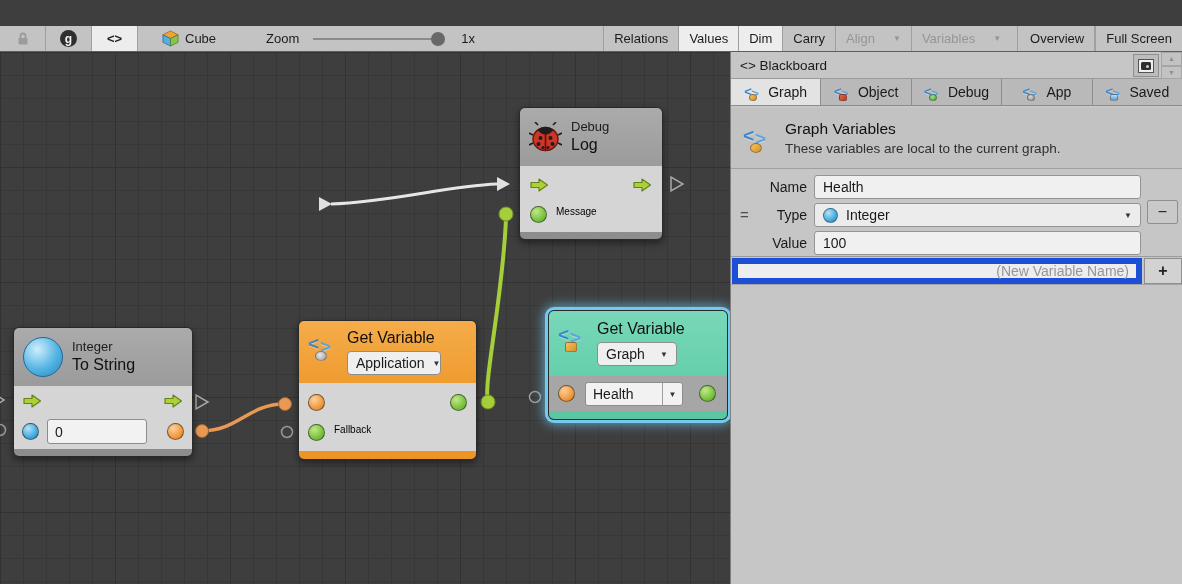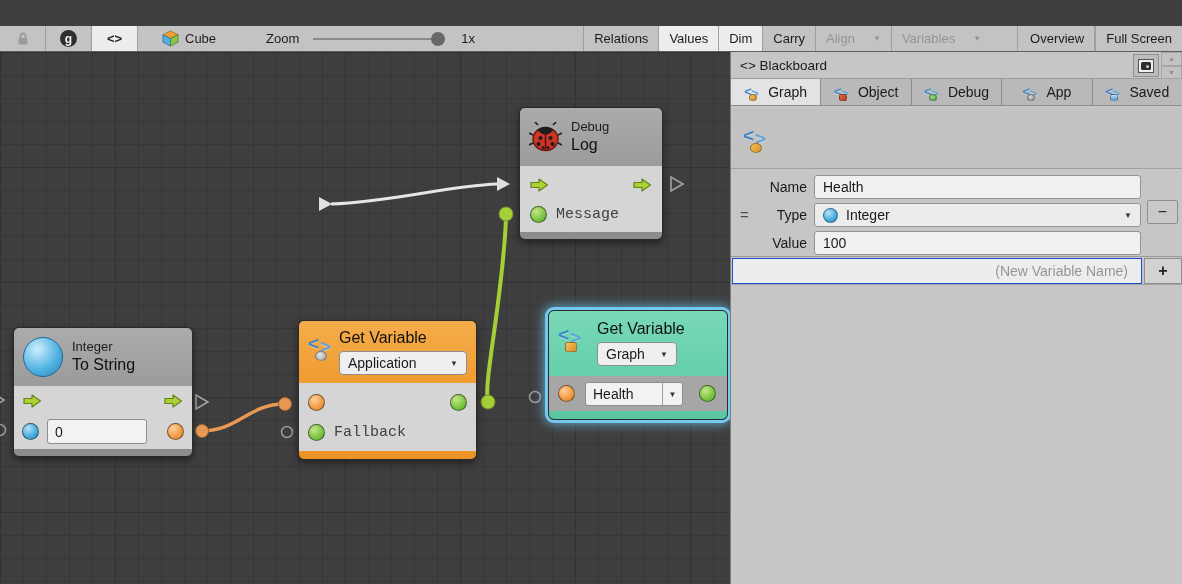--- a/index.html
+++ b/index.html
@@ -20,21 +20,21 @@
   .tb-btn.disabled { color:#959595;gap:13px; }
   .g-circle { width:17px; height:17px; border-radius:50%; background:#2f2f2f; color:#f4f4f4; font-size:12px; font-weight:bold; display:flex; align-items:center; justify-content:center; line-height:1; }
   .code-label { font-size:13px; font-weight:bold; color:#222; }
   .cube-group { display:flex; align-items:center; gap:6px; margin-left:24px; }
   .zoom-group { display:flex; align-items:center; margin-left:50px; }
   .zoom-track { position:relative; width:128px; height:2px; background:#8a8a8a; margin-left:14px; }
   .zoom-knob { position:absolute; right:-4px; top:-6px; width:14px; height:14px; border-radius:50%; background:#686868; }
   .zoom-val { margin-left:20px; }
   .tb-right { margin-left:auto; display:flex; }
   .tb-right .tb-btn { border-left:1px solid #9f9f9f; border-right:none; }
-  .gap-before { margin-left:26px; border-right:1px solid #9f9f9f !important;padding-left:12px; }
+  .gap-before { margin-left:6px; border-right:1px solid #9f9f9f !important;padding-left:12px; }
   .dd-caret { font-size:8px; margin-left:5px; color:inherit; }
 
   
   .canvas { position:absolute; left:0; top:52px; width:730px; height:532px; background-color:#3e3e3e;
     background-image:
       linear-gradient(to right,#323232 1px,transparent 1px),
       linear-gradient(to bottom,#323232 1px,transparent 1px),
       linear-gradient(to right,#373737 1px,transparent 1px),
       linear-gradient(to bottom,#373737 1px,transparent 1px);
     background-size:115px 115px,115px 115px,23px 23px,23px 23px;
@@ -57,21 +57,21 @@
   .foot-teal { background:#5ac7a2; }
   .n-body { position:relative; background:#d5d5d5; }
   .n-body.dim { background:#a6a6a6; }
   .n-foot { height:8px; }
 
   .cport { position:absolute; width:17px; height:17px; border-radius:50%; border:1px solid rgba(25,25,25,.55); }
   .cport.green { background:radial-gradient(circle at 35% 30%, #c3e788, #79c340 60%, #5ea32c); }
   .cport.orange { background:radial-gradient(circle at 35% 30%, #ffd09a, #f09a42 60%, #d47d22); }
   .cport.blue { background:radial-gradient(circle at 35% 30%, #b5e2f8, #45aade 60%, #2a86b8); }
   .aport { position:absolute; width:19px; height:14px; }
-  .port-label { position:absolute; font-size:15px; color:#404040;font-family:Liberation Mono, monospace; }
+  .port-label { position:absolute; font-size:10px; color:#000000; }
 
   .mini-field { position:absolute; background:#f2f2f2; border:1px solid #8d8d8d; border-radius:3px; font-size:14px; color:#1a1a1a; display:flex; align-items:center; padding:0 7px; }
   .mini-dd { position:absolute; background:#efefef; border:1px solid #8d8d8d; border-radius:4px; font-size:14px; color:#1a1a1a; display:flex; align-items:center; padding:0 8px; gap:8px; }
   .mini-dd .dd-caret { margin-left:auto; font-size:8px; color:#333; }
   .dd-split { display:flex; align-items:center; padding:0; }
   .dd-split .dd-main { flex:1; padding:0 7px; }
   .dd-split .dd-arrow { width:20px; align-self:stretch; border-left:1px solid #9e9e9e; display:flex; align-items:center; justify-content:center; font-size:8px; color:#333; }
 
   .vsicon { position:relative; display:inline-block; width:30px; height:26px; }
   .vsicon .chev { position:absolute; font-weight:bold; color:#3f86c9; text-shadow:0 1px 0 rgba(255,255,255,.35); }
@@ -98,21 +98,21 @@
   .var-group { position:relative; height:88px; border-bottom:1px solid #9b9b9b; background:#c6c6c6; padding-top:6px; }
   .var-row { position:relative; height:25px; margin-bottom:3px; }
   .var-label { position:absolute; left:0; width:76px; text-align:right; top:4px; font-size:14px; color:#1a1a1a; }
   .var-input { position:absolute; left:83px; width:327px; height:24px; background:#f0f0f0; border:1px solid #949494; border-radius:3px; font-size:14px; display:flex; align-items:center; padding:0 8px; }
   .var-type { background:#ececec; gap:8px; }
   .var-type .dd-caret { margin-left:auto; color:#333; }
   .type-dot { width:15px; height:15px; border-radius:50%; background:radial-gradient(circle at 35% 30%, #b5e2f8, #45aade 60%, #2a86b8); border:1px solid rgba(25,25,25,.4); }
   .drag-handle { position:absolute; left:9px; top:37px; font-size:15px; color:#4e4e4e; }
   .minus-btn { position:absolute; left:416px; top:31px; width:31px; height:24px; background:#c9c9c9; border:1px solid #8f8f8f; border-radius:2px; display:flex; align-items:center; justify-content:center; font-size:16px; color:#222; }
   .newvar-row { position:relative; height:28px; border-bottom:1px solid #a4a4a4; }
-  .newvar-input { position:absolute; left:1px; top:1px; width:410px; height:26px; background:#ededed; border:1px solid #1d4ed8; display:flex; align-items:center; justify-content:flex-end; padding:0 13px; color:#969696; font-size:14px; }
+  .newvar-input { position:absolute; left:1px; top:1px; width:410px; height:26px; background:#ededed; border:6px solid #1d4ed8; display:flex; align-items:center; justify-content:flex-end; padding:0 7px; color:#969696; font-size:14px; }
   .plus-btn { position:absolute; left:413px; top:1px; width:38px; height:26px; background:#d2d2d2; border:1px solid #8f8f8f; display:flex; align-items:center; justify-content:center; font-size:16px; font-weight:bold; color:#222; }
 </style>
 </head>
 <body>
 
 <div class="app">
 
   <div class="tabstrip">
     <div class="doc-tab">
       <svg width="16" height="14" viewBox="0 0 16 14">
@@ -256,21 +256,21 @@
 
     <div class="node" style="left:298px;top:268px;width:179px;">
       <div class="n-head head-orange" style="height:62px;align-items:flex-start;padding-top:7px;">
         <span class="vsicon" style="margin-top:5px;">
           <span class="chev l">&lt;</span>
             <span class="chev r">&gt;</span>
           <span class="badge" style="background:radial-gradient(circle at 40% 35%, #e8e8e8, #9a9a9a);border-radius:50%;"></span>
         </span>
         <div style="display:flex;flex-direction:column;gap:3px;">
           <div class="t-big">Get Variable</div>
-          <div class="mini-dd" style="position:relative;width:128px;height:24px;">
+          <div class="mini-dd" style="position:relative;width:94px;height:24px;">
             <span>Application</span>
             <span class="dd-caret">▼</span>
           </div>
         </div>
       </div>
       <div class="n-body" style="height:68px;">
         <div class="cport orange" style="left:9px;top:11px;"></div>
         <div class="cport green" style="right:9px;top:11px;"></div>
         <div class="cport green" style="left:9px;top:41px;"></div>
         <div class="port-label" style="left:35px;top:41px;">Fallback</div>
@@ -363,20 +363,24 @@
         <span>Saved</span>
       </div>
     </div>
 
     <div class="bb-info">
       <span class="vsicon">
           <span class="chev l">&lt;</span>
           <span class="chev r">&gt;</span>
           <span class="badge" style="background:linear-gradient(135deg,#f6c35a,#d88f2a);border-radius:50%;"></span>
         </span>
+      <div>
+        <div class="t">Graph Variables</div>
+        <div class="d">These variables are local to the current graph.</div>
+      </div>
     </div>
 
     <div class="var-group">
       <span class="drag-handle">=</span>
       <div class="var-row">
         <span class="var-label">Name</span>
         <div class="var-input">Health</div>
       </div>
       <div class="var-row">
         <span class="var-label">Type</span>

